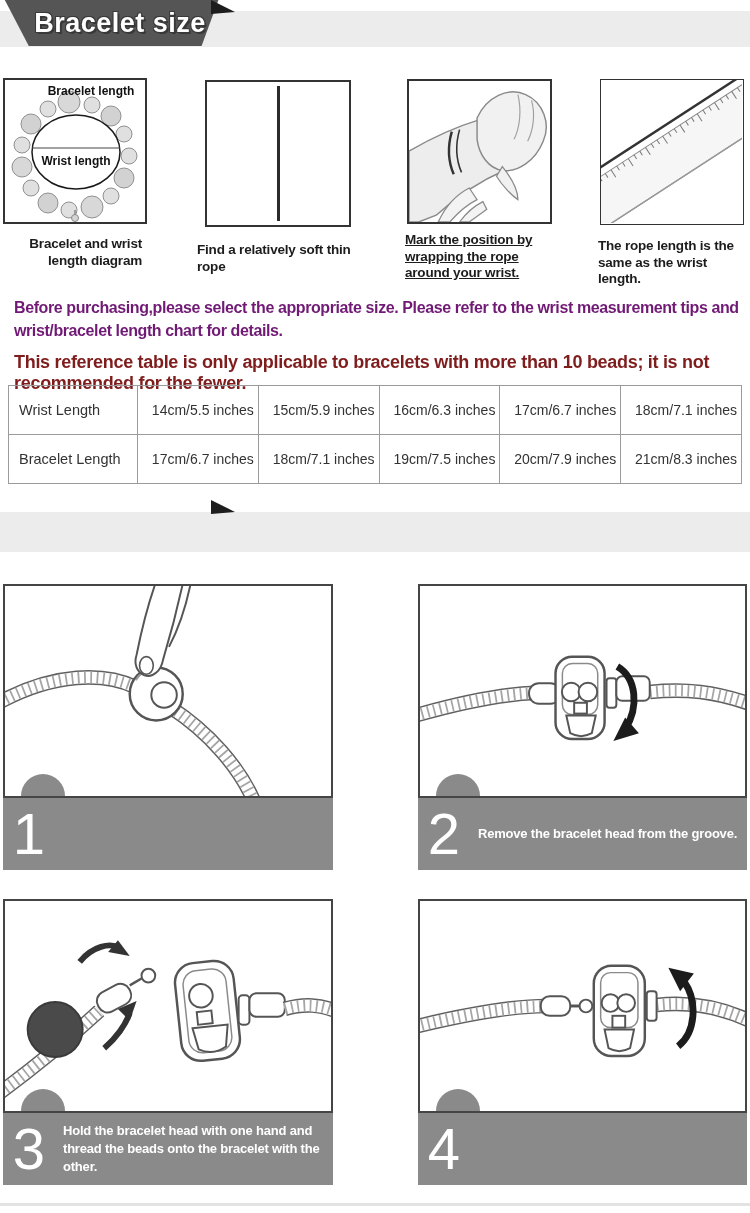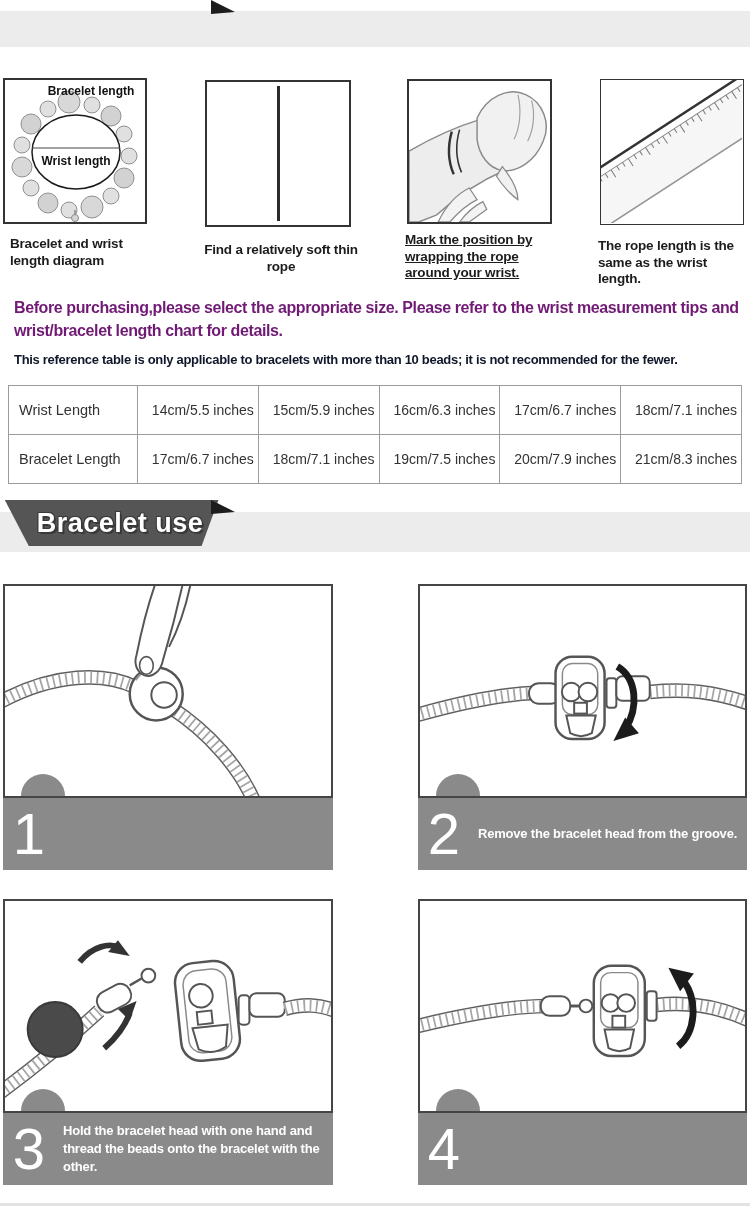--- a/index.html
+++ b/index.html
@@ -17,22 +17,22 @@
   .banner-fold{position:absolute;width:24px;height:14px;background:#1d1d1d;
           -webkit-clip-path:polygon(0 0,100% 85%,0 100%);clip-path:polygon(0 0,100% 85%,0 100%);}
 
   
   .m-img{position:absolute;background:#fff;border:2px solid #333;box-sizing:border-box;}
   .m-cap{position:absolute;font-weight:bold;font-size:13.5px;line-height:16.5px;color:#1c1c1c;letter-spacing:-.2px;}
   .rope-line{position:absolute;left:50%;top:4px;bottom:4px;width:3px;margin-left:-1px;background:#2b2b2b;}
 
   .intro-text{position:absolute;left:14px;top:296px;width:726px;font-weight:bold;font-size:16px;
               line-height:23px;letter-spacing:-.4px;color:#701a75;}
-  .intro-note{position:absolute;left:14px;top:352px;width:730px;font-weight:bold;font-size:13px;
-              letter-spacing:-.3px;color:#0f172a;}
+  .intro-note{position:absolute;left:14px;top:352px;width:730px;font-weight:bold;font-size:18px;
+              letter-spacing:-.3px;color:#7f1d1d;}
 
   
   .size-table{position:absolute;left:8px;top:385px;width:734px;border-collapse:collapse;}
   .size-table td{border:1px solid #9b9b9b;height:48px;font-size:14px;color:#333;text-align:right;padding:0 4px;}
   .size-table td.rowlab{text-align:left;padding-left:10px;width:114px;font-size:14.5px;}
 
   
   .panel{position:absolute;width:330px;}
   .panel-img{position:relative;background:#fff;border:2px solid #454545;box-sizing:border-box;height:214px;overflow:hidden;}
   .panel-band{position:relative;height:72px;background:#8a8a8a;display:flex;align-items:center;}
@@ -43,20 +43,23 @@
 
   .divider-bottom{position:absolute;left:0;top:1203px;width:750px;height:3px;background:#e3e3e3;}
   svg{display:block;}
 </style>
 </head>
 <body>
 
 <div class="page">
 
   <div class="band-bg" style="top:11px;"></div>
+  <div class="banner" style="top:0;">
+    <span class="banner-title">Bracelet size</span>
+  </div>
   <div class="banner-fold" style="left:211px;top:0;"></div>
 
   <div class="m-img" style="left:3px;top:78px;width:144px;height:146px;">
     <svg width="140" height="142" viewBox="0 0 140 142">
       <g stroke="#909090" stroke-width="1" fill="#e0e0e0">
         <circle cx="124" cy="76" r="8"></circle>
           <circle cx="119" cy="98" r="10" fill="#d2d2d2"></circle>
         <circle cx="106" cy="116" r="8"></circle>
           <circle cx="87" cy="127" r="11" fill="#d8d8d8"></circle>
         <circle cx="64" cy="130" r="8"></circle>
@@ -72,26 +75,26 @@
         <circle cx="119" cy="54" r="8"></circle>
       </g>
       <line x1="70" y1="138" x2="70" y2="130" stroke="#8a8a8a" stroke-width="1.5"></line>
       <circle cx="70" cy="138" r="3.5" fill="#d5d5d5" stroke="#8a8a8a"></circle>
       <ellipse cx="71" cy="72" rx="44" ry="37" fill="#ffffff" stroke="#1a1a1a" stroke-width="1.5"></ellipse>
       <line x1="27" y1="68" x2="115" y2="68" stroke="#444" stroke-width="1"></line>
       <text x="86" y="15" text-anchor="middle" font-size="12" font-weight="bold" fill="#111">Bracelet length</text>
       <text x="71" y="85" text-anchor="middle" font-size="12" font-weight="bold" fill="#111">Wrist length</text>
     </svg>
   </div>
-  <div class="m-cap" style="left:10px;top:236px;width:132px;text-align:left;">Bracelet and wrist length diagram</div>
+  <div class="m-cap" style="left:10px;top:236px;width:132px;text-align:right;">Bracelet and wrist length diagram</div>
 
   <div class="m-img" style="left:205px;top:80px;width:146px;height:147px;">
     <div class="rope-line"></div>
   </div>
-  <div class="m-cap" style="left:197px;top:242px;width:168px;text-align:center;">Find a relatively soft thin rope</div>
+  <div class="m-cap" style="left:197px;top:242px;width:168px;">Find a relatively soft thin rope</div>
 
   <div class="m-img" style="left:407px;top:79px;width:145px;height:145px;">
     <svg width="141" height="141" viewBox="0 0 145 145">
       <path d="M0,72 C28,56 52,46 72,40 L98,92 C75,102 50,118 28,138 L10,145 L0,145 Z" fill="#ededed" stroke="#8a8a8a" stroke-width="1.5"></path>
       <path d="M70,38 C80,16 102,6 120,14 C138,22 146,44 138,62 C130,82 112,94 96,92 C82,90 72,76 70,60 Z" fill="#f1f1f1" stroke="#8a8a8a" stroke-width="1.5"></path>
       <path d="M112,14 C116,30 114,48 108,60" fill="none" stroke="#a0a0a0" stroke-width="1.2"></path>
       <path d="M126,20 C130,34 128,50 122,62" fill="none" stroke="#a0a0a0" stroke-width="1.2"></path>
       <path d="M96,88 C104,98 112,110 112,122 C106,118 96,108 90,98 Z" fill="#f1f1f1" stroke="#8a8a8a" stroke-width="1.3"></path>
       <path d="M44,52 C40,66 40,82 46,96" fill="none" stroke="#333" stroke-width="2.5"></path>
       <path d="M52,50 C48,64 48,80 54,94" fill="none" stroke="#333" stroke-width="1.6"></path>
@@ -163,23 +166,20 @@
       <td>17cm/6.7 inches</td>
       <td>18cm/7.1 inches</td>
       <td>19cm/7.5 inches</td>
       <td>20cm/7.9 inches</td>
       <td>21cm/8.3 inches</td>
     </tr>
   </tbody>
     </table>
 
   <div class="band-bg" style="top:512px;height:40px;"></div>
-  <div class="banner" style="top:500px;">
-    <span class="banner-title">Bracelet use</span>
-  </div>
   <div class="banner-fold" style="left:211px;top:500px;"></div>
 
   <div class="panel" style="left:3px;top:584px;">
     <div class="panel-img">
       <svg width="326" height="210" viewBox="0 0 330 214">
 
         <path d="M-6,118 C50,88 100,88 132,103" fill="none" stroke="#606060" stroke-width="15"></path>
         <path d="M-6,118 C50,88 100,88 132,103" fill="none" stroke="#ffffff" stroke-width="12"></path>
         <path d="M-6,118 C50,88 100,88 132,103" fill="none" stroke="#a5a5a5" stroke-width="12" stroke-dasharray="1.8 4.6"></path>
 

